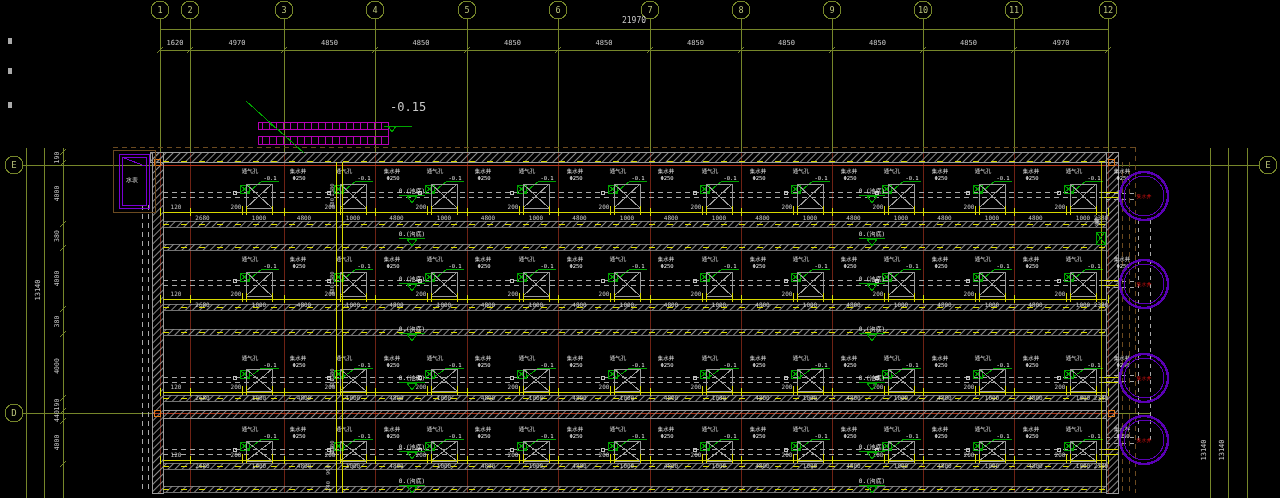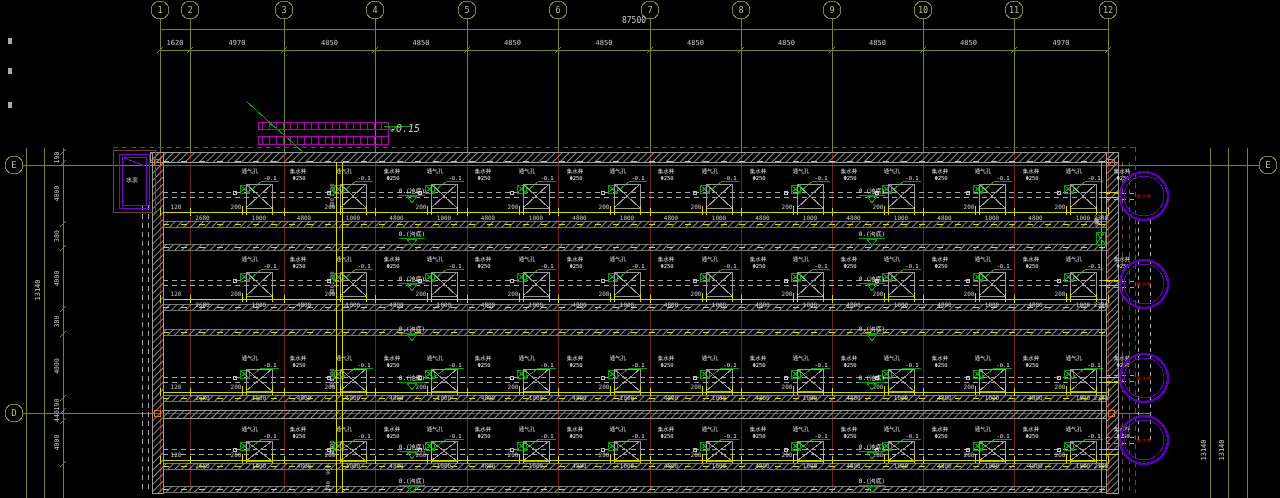--- a/index.html
+++ b/index.html
@@ -1,21 +1,21 @@
 <!DOCTYPE html>
 <html><head>
 <meta charset="utf-8">
 <style>
   html,body{margin:0;padding:0;background:#000;}
   #stage{position:relative;width:1280px;height:498px;background:#000;overflow:hidden;
          font-family:"DejaVu Sans Mono","Liberation Mono",monospace;}
   #plan{position:absolute;left:0;top:0;}
   .ovl{position:absolute;color:#c9c9c9;white-space:nowrap;}
   #total-dim{left:604px;top:16px;width:60px;text-align:center;font-size:8px;}
-  #ramp-elev{left:390px;top:123px;font-size:10px;font-style:italic;}
+  #ramp-elev{left:390px;top:100px;font-size:12px;}
   #room-label{left:126px;top:176px;font-size:6px;color:#e8e8e8;}
   #slope-note{left:1094px;top:212px;font-size:5px;color:#bdbdbd;writing-mode:vertical-rl;letter-spacing:1px;}
 </style>
 </head>
 <body>
 
 <div id="stage">
   <svg id="plan" width="1280" height="498" shape-rendering="crispEdges">
       <defs>
      <pattern id="hatch" width="5" height="5" patternUnits="userSpaceOnUse" patternTransform="rotate(45)">
@@ -1215,17 +1215,17 @@
             <circle cx="1144" cy="440" r="24" stroke="#5a00b4" fill="none" stroke-width="2.5"></circle>
             <circle cx="1144" cy="440" r="20" stroke="#5a00b4" fill="none" stroke-width="1"></circle>
             <text x="1144" y="442" fill="#dd1111" font-size="5" text-anchor="middle">集水井</text>
           </g>
           <rect x="1096" y="232" width="9" height="12" stroke="#00a300" fill="none" stroke-width="1"></rect>
           <line x1="1096" y1="232" x2="1105" y2="244" stroke="#00a300" stroke-width="1"></line>
           <line x1="1105" y1="232" x2="1096" y2="244" stroke="#00a300" stroke-width="1"></line>
         </g>
       </g>
     </svg>
-  <div class="ovl" id="total-dim">87500</div>
+  <div class="ovl" id="total-dim">21970</div>
   <div class="ovl" id="ramp-elev">-0.15</div>
   <div class="ovl" id="room-label">水表</div>
   <div class="ovl" id="slope-note">坡向集水井</div>
 </div>
 
 </body></html>

